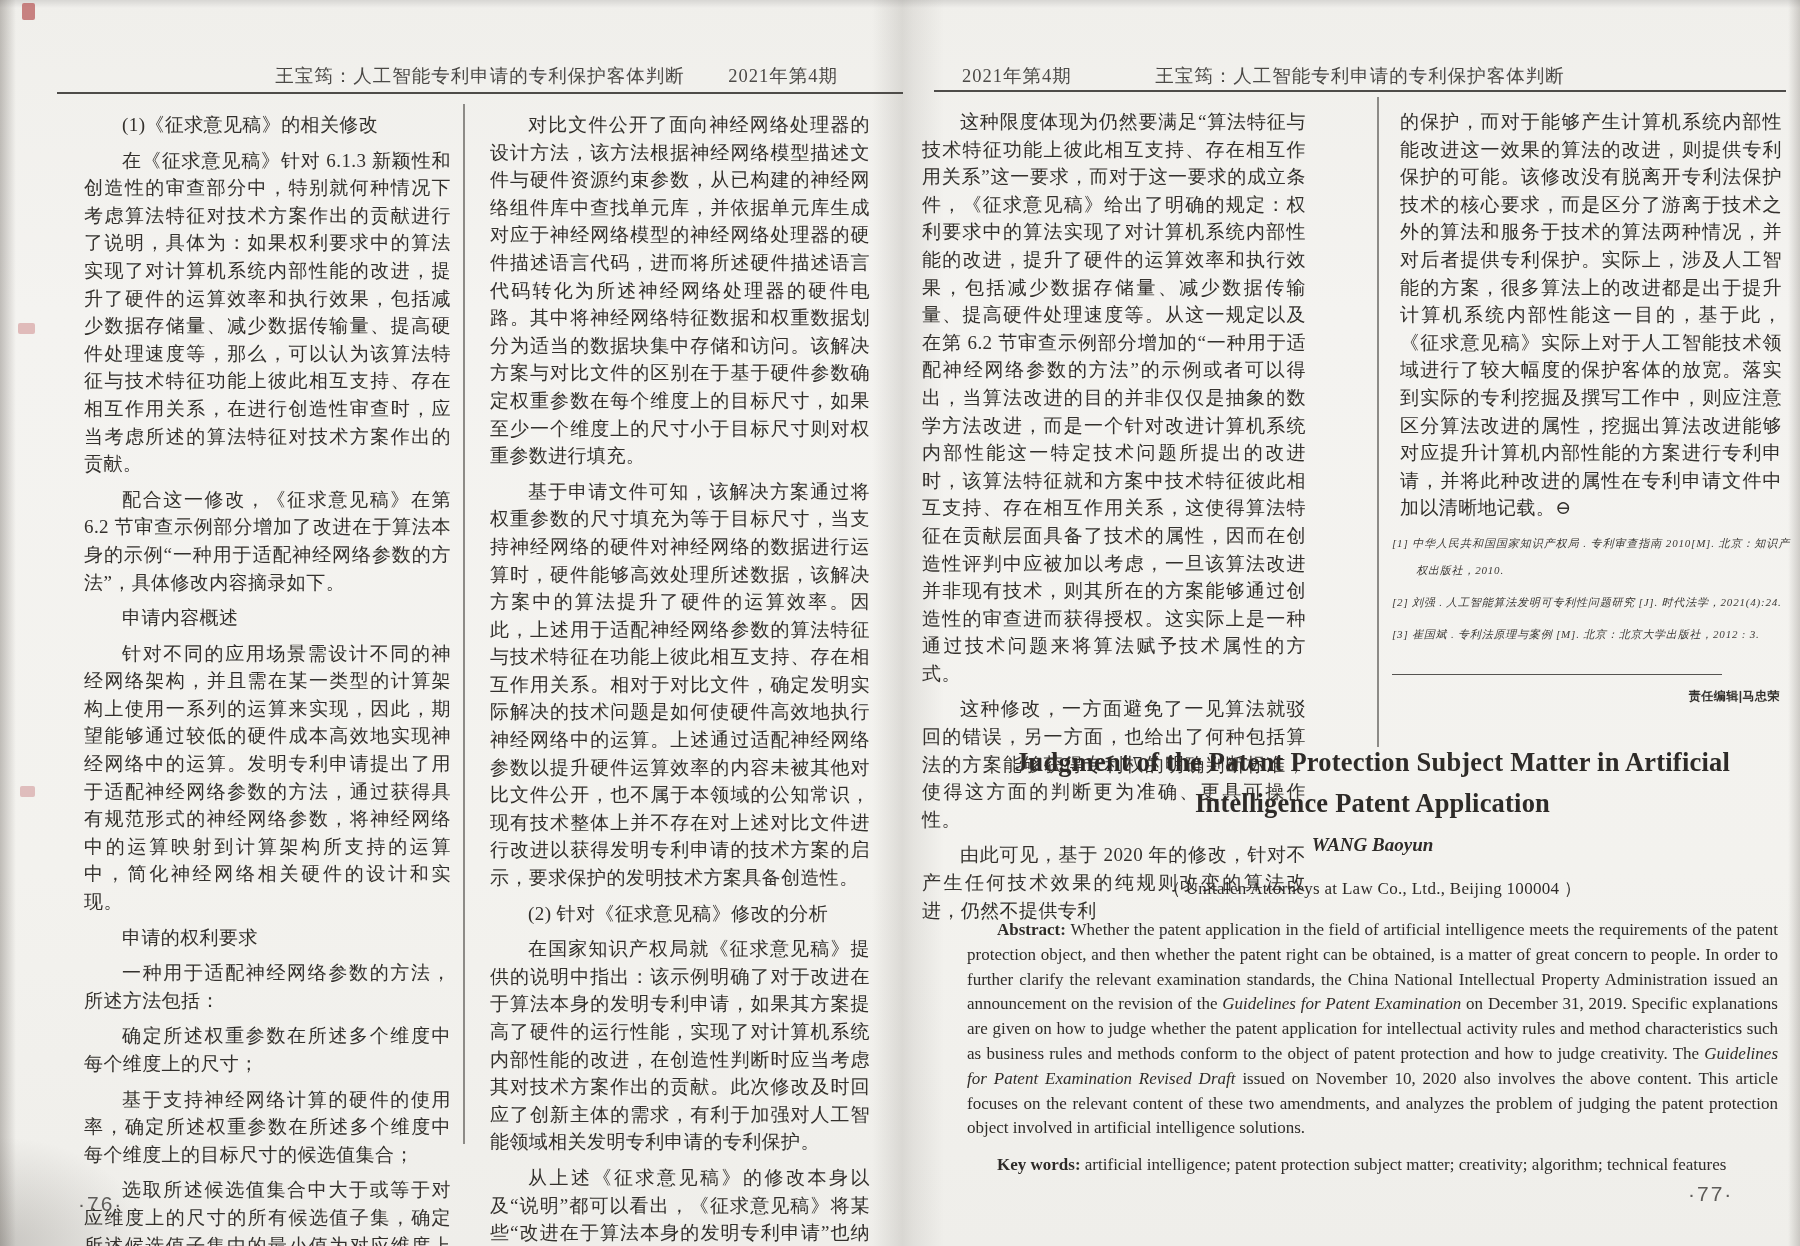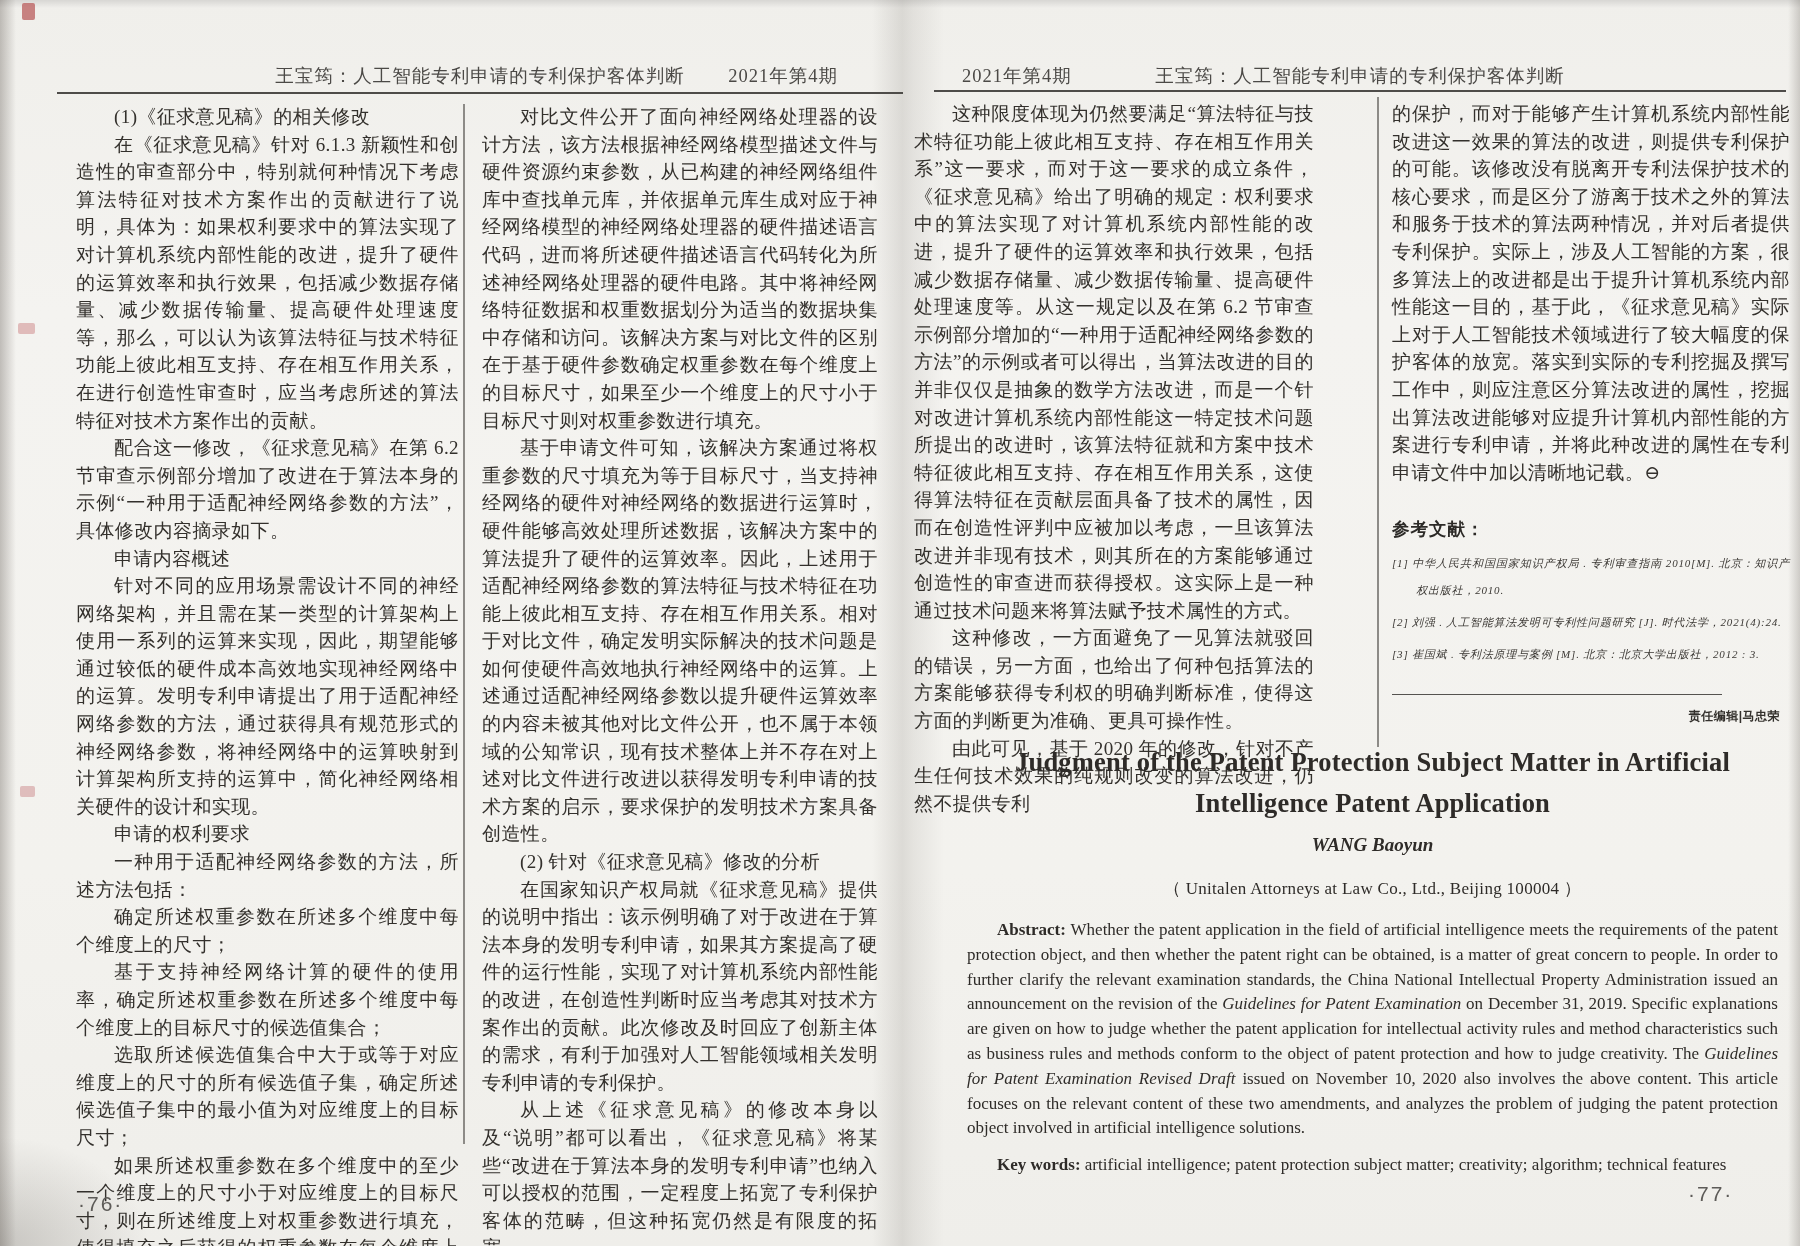--- a/index.html
+++ b/index.html
@@ -31,21 +31,21 @@
   .hdr-right{left:934px;width:852px;}
   .hdr-title-c{position:absolute;left:0;width:100%;text-align:center;top:0;}
   .hdr-issue-r{position:absolute;right:65px;top:0;}
   .hdr-issue-l{position:absolute;left:28px;top:0;}
   .rule{position:absolute;height:2px;background:#4e4c49;}
   .rule-left{left:57px;top:92px;width:846px;}
   .rule-right{left:934px;top:90px;width:852px;}
 
   
   .col{position:absolute;font-size:19px;line-height:27.6px;text-align:justify;color:#33302c;letter-spacing:0.4px;}
-  .para{margin:0;text-indent:2em;}
+  .para{margin:8px;text-indent:2em;}
   .para.noindent{text-indent:0;}
   .l-col1{left:76px;top:103px;width:383px;}
   .l-col2{left:482px;top:103px;width:396px;}
   .r-col1{left:914px;top:100px;width:400px;}
   .r-col2{left:1392px;top:100px;width:398px;}
   .vdiv{position:absolute;width:2px;background:#8d8b87;}
   .vdiv-left{left:463px;top:104px;height:1040px;}
   .vdiv-right{left:1377px;top:97px;height:650px;}
 
   
@@ -120,21 +120,20 @@
   <div class="col r-col1">
       <p class="para">这种限度体现为仍然要满足“算法特征与技术特征功能上彼此相互支持、存在相互作用关系”这一要求，而对于这一要求的成立条件，《征求意见稿》给出了明确的规定：权利要求中的算法实现了对计算机系统内部性能的改进，提升了硬件的运算效率和执行效果，包括减少数据存储量、减少数据传输量、提高硬件处理速度等。从这一规定以及在第 6.2 节审查示例部分增加的“一种用于适配神经网络参数的方法”的示例或者可以得出，当算法改进的目的并非仅仅是抽象的数学方法改进，而是一个针对改进计算机系统内部性能这一特定技术问题所提出的改进时，该算法特征就和方案中技术特征彼此相互支持、存在相互作用关系，这使得算法特征在贡献层面具备了技术的属性，因而在创造性评判中应被加以考虑，一旦该算法改进并非现有技术，则其所在的方案能够通过创造性的审查进而获得授权。这实际上是一种通过技术问题来将算法赋予技术属性的方式。</p>
       <p class="para">这种修改，一方面避免了一见算法就驳回的错误，另一方面，也给出了何种包括算法的方案能够获得专利权的明确判断标准，使得这方面的判断更为准确、更具可操作性。</p>
       <p class="para">由此可见，基于 2020 年的修改，针对不产生任何技术效果的纯规则改变的算法改进，仍然不提供专利</p>
     </div>
   <div class="vdiv vdiv-right"></div>
   <div class="col r-col2">
     <div>
         <p class="para noindent">的保护，而对于能够产生计算机系统内部性能改进这一效果的算法的改进，则提供专利保护的可能。该修改没有脱离开专利法保护技术的核心要求，而是区分了游离于技术之外的算法和服务于技术的算法两种情况，并对后者提供专利保护。实际上，涉及人工智能的方案，很多算法上的改进都是出于提升计算机系统内部性能这一目的，基于此，《征求意见稿》实际上对于人工智能技术领域进行了较大幅度的保护客体的放宽。落实到实际的专利挖掘及撰写工作中，则应注意区分算法改进的属性，挖掘出算法改进能够对应提升计算机内部性能的方案进行专利申请，并将此种改进的属性在专利申请文件中加以清晰地记载。⊖</p>
       </div>
-    <p class="refs-heading">参考文献：</p>
     <div>
         <p class="ref-item">[1]  中华人民共和国国家知识产权局 . 专利审查指南 2010[M]. 北京：知识产权出版社，2010.</p>
         <p class="ref-item">[2]  刘强 . 人工智能算法发明可专利性问题研究 [J]. 时代法学，2021(4):24.</p>
         <p class="ref-item">[3]  崔国斌 . 专利法原理与案例 [M]. 北京：北京大学出版社，2012 : 3.</p>
       </div>
     <div class="editor-rule"></div>
     <div class="editor-credit">责任编辑|马忠荣</div>
   </div>
 
   <div class="eng">

